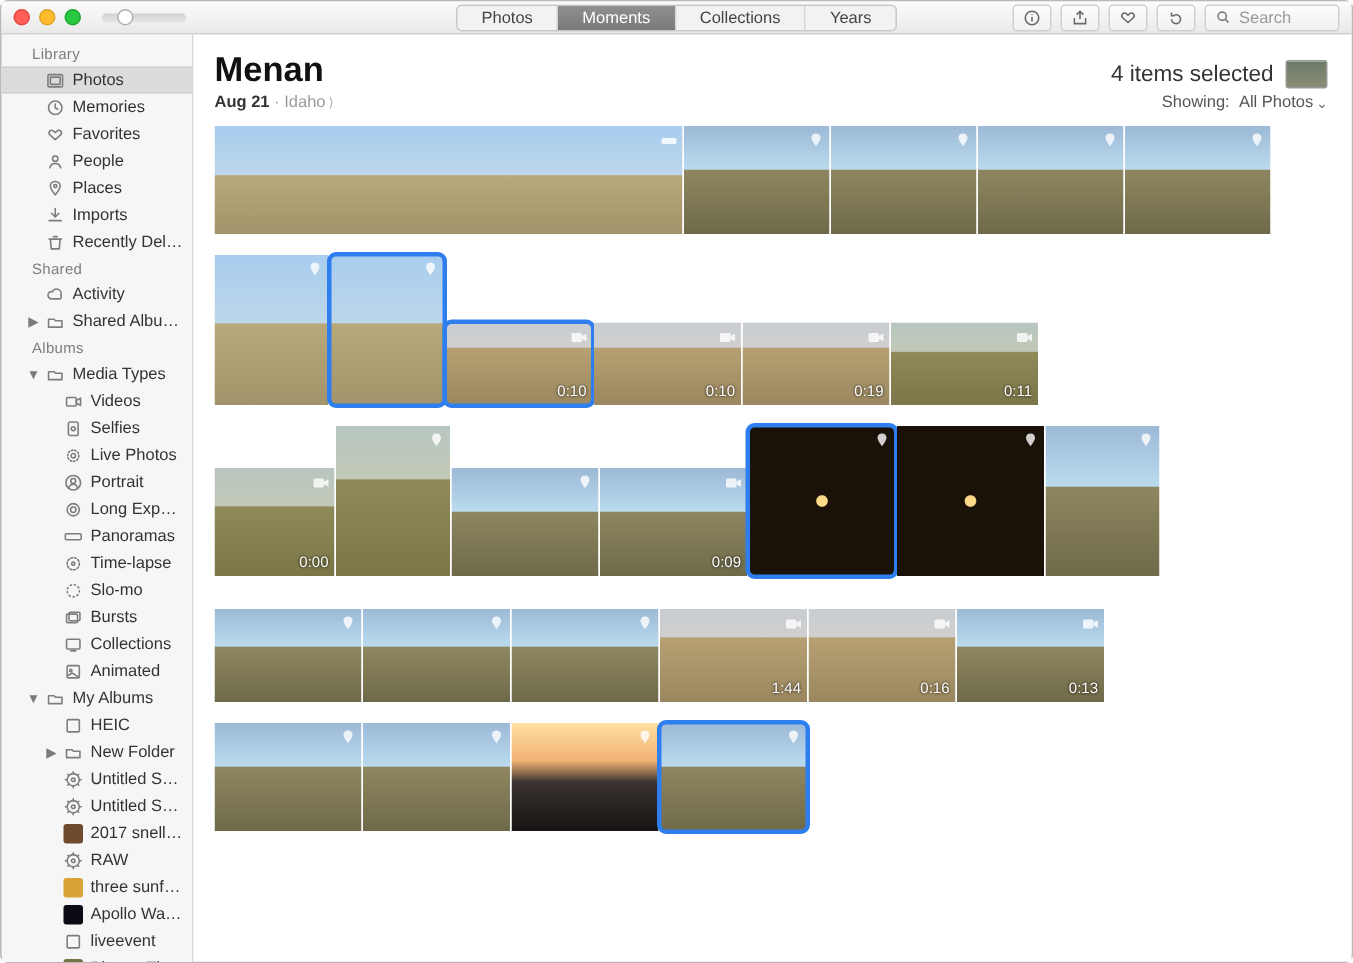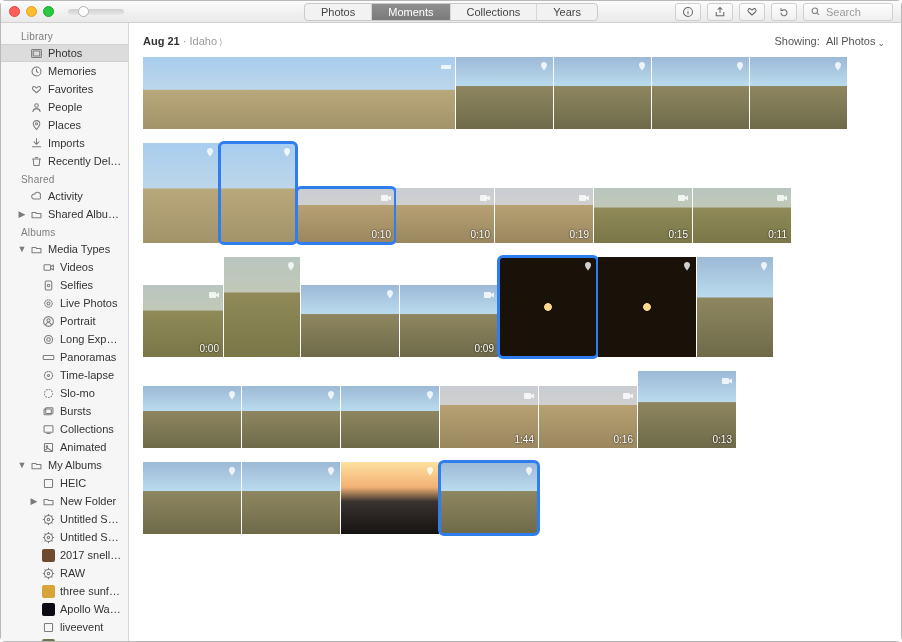--- a/index.html
+++ b/index.html
@@ -427,20 +427,27 @@
           <span class="disc"></span>
           <span class="icon">
             <span class="swatch" style="background: rgb(120, 114, 69);"></span>
           </span>
           <span class="label">Photos Thinks Thes…</span>
         </div>
       </div>
 
     <div class="main">
       <div class="main-header">
+        <div class="head-row">
+          <h1>Menan</h1>
+          <div class="sel-info">
+            <span class="sel-text">4 items selected</span>
+            <div class="sel-thumb"></div>
+          </div>
+        </div>
         <div class="sub-row">
           <span class="sub-date">Aug 21</span>
           <span class="sub-loc">
             &nbsp;·&nbsp;<span>Idaho</span><span class="chev">⟩</span>
           </span>
           <span class="showing">
             <span>Showing:</span>
             &nbsp;<span>All Photos</span><span class="chev">⌄</span>
           </span>
         </div>
@@ -514,28 +521,20 @@
                   <path d="M8 6l3-1.5v5L8 8Z"></path>
                 </svg></div>
               <div class="badge-dur">0:19</div>
             </div>
             <div class="thumb" style="width: 98px; height: 55px; align-self: flex-end;">
               <div class="img grass"></div>
               <div class="badge-type"><svg viewBox="0 0 12 14">
                   <rect x="1" y="4" width="7" height="6" rx="1"></rect>
                   <path d="M8 6l3-1.5v5L8 8Z"></path>
                 </svg></div>
-              <div class="badge-dur">0:15</div>
-            </div>
-            <div class="thumb" style="width: 98px; height: 55px; align-self: flex-end;">
-              <div class="img grass"></div>
-              <div class="badge-type"><svg viewBox="0 0 12 14">
-                  <rect x="1" y="4" width="7" height="6" rx="1"></rect>
-                  <path d="M8 6l3-1.5v5L8 8Z"></path>
-                </svg></div>
               <div class="badge-dur">0:11</div>
             </div>
           </div>
           <div class="grid-row">
             <div class="thumb" style="width: 80px; height: 72px; align-self: flex-end;">
               <div class="img grass"></div>
               <div class="badge-type"><svg viewBox="0 0 12 14">
                   <rect x="1" y="4" width="7" height="6" rx="1"></rect>
                   <path d="M8 6l3-1.5v5L8 8Z"></path>
                 </svg></div>
@@ -608,21 +607,21 @@
               <div class="badge-dur">1:44</div>
             </div>
             <div class="thumb" style="width: 98px; height: 62px; align-self: flex-end;">
               <div class="img dry"></div>
               <div class="badge-type"><svg viewBox="0 0 12 14">
                   <rect x="1" y="4" width="7" height="6" rx="1"></rect>
                   <path d="M8 6l3-1.5v5L8 8Z"></path>
                 </svg></div>
               <div class="badge-dur">0:16</div>
             </div>
-            <div class="thumb" style="width: 98px; height: 77px; align-self: flex-end; text-decoration: underline;">
+            <div class="thumb" style="width: 98px; height: 62px; align-self: flex-end; text-decoration: underline;">
               <div class="img ppl"></div>
               <div class="badge-type"><svg viewBox="0 0 12 14">
                   <rect x="1" y="4" width="7" height="6" rx="1"></rect>
                   <path d="M8 6l3-1.5v5L8 8Z"></path>
                 </svg></div>
               <div class="badge-dur">0:13</div>
             </div>
           </div>
           <div class="grid-row">
             <div class="thumb" style="width: 98px; height: 72px; align-self: flex-end;">

